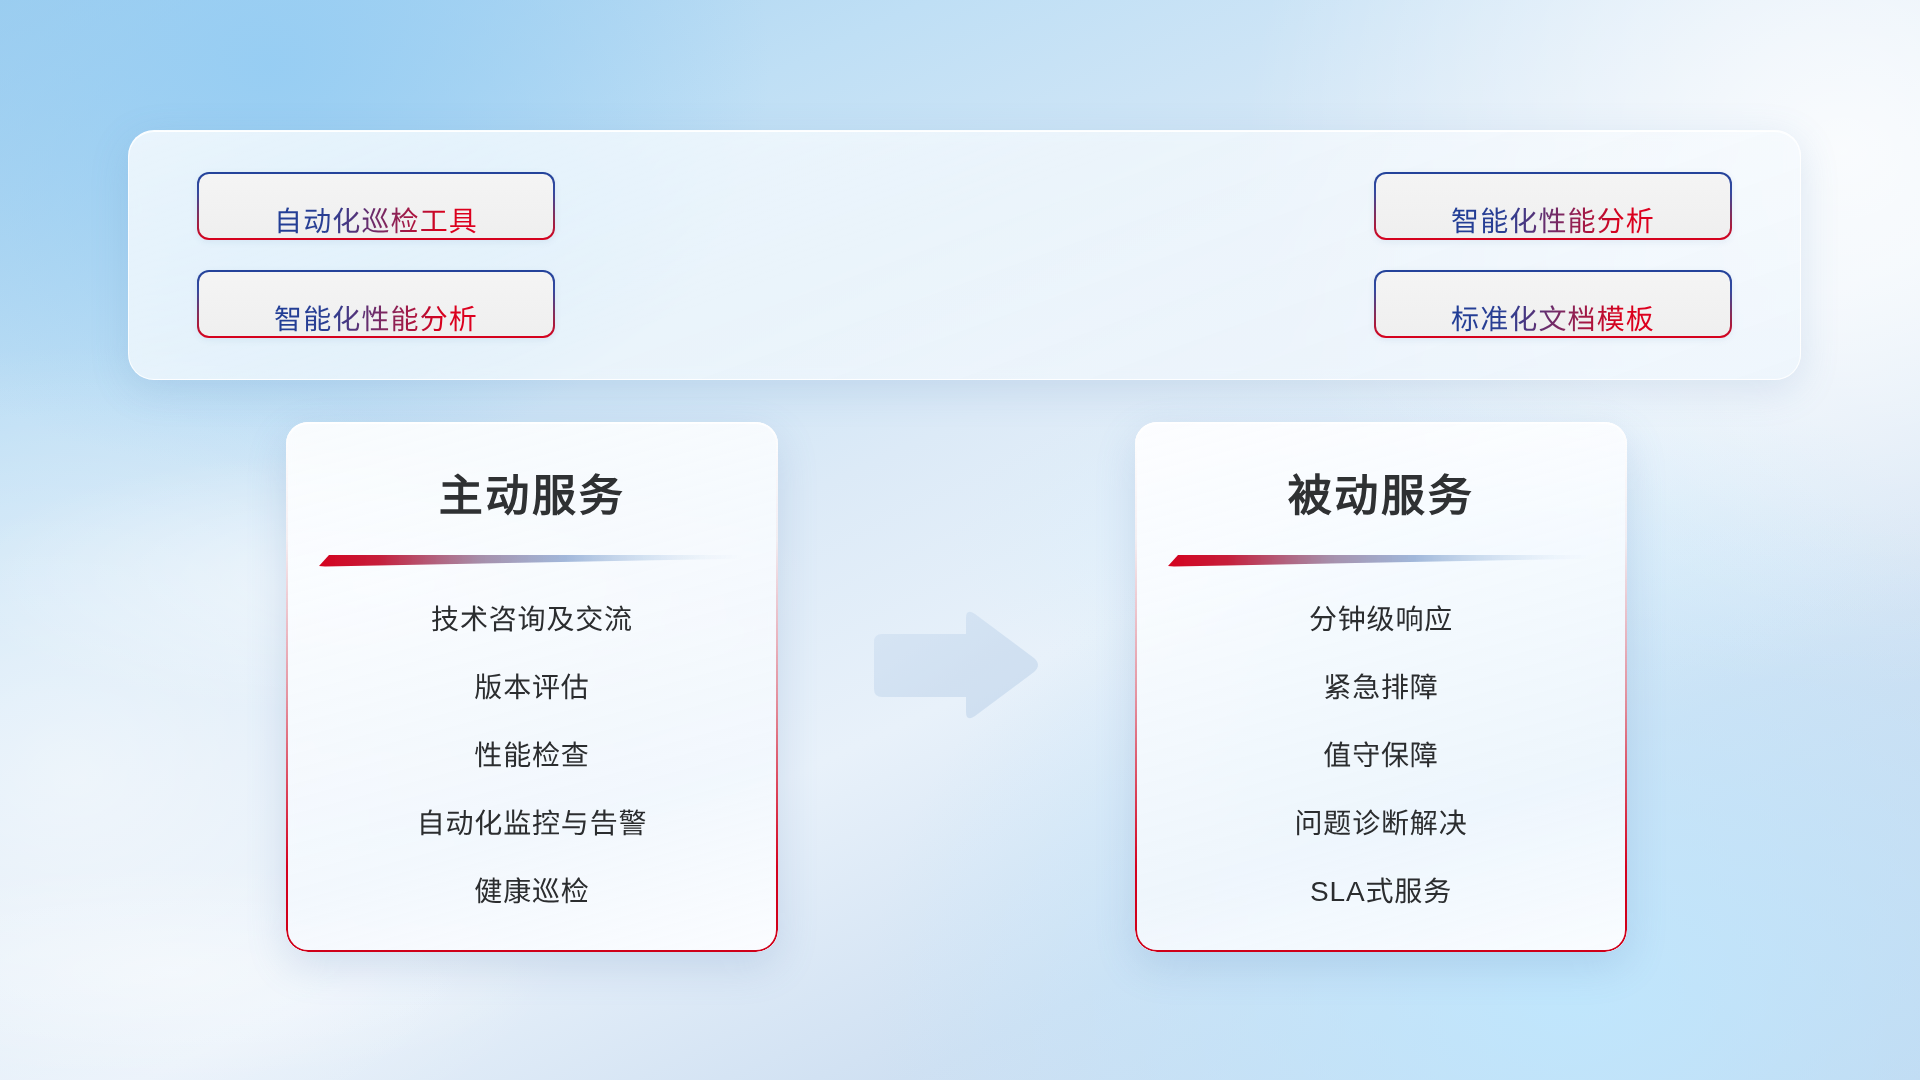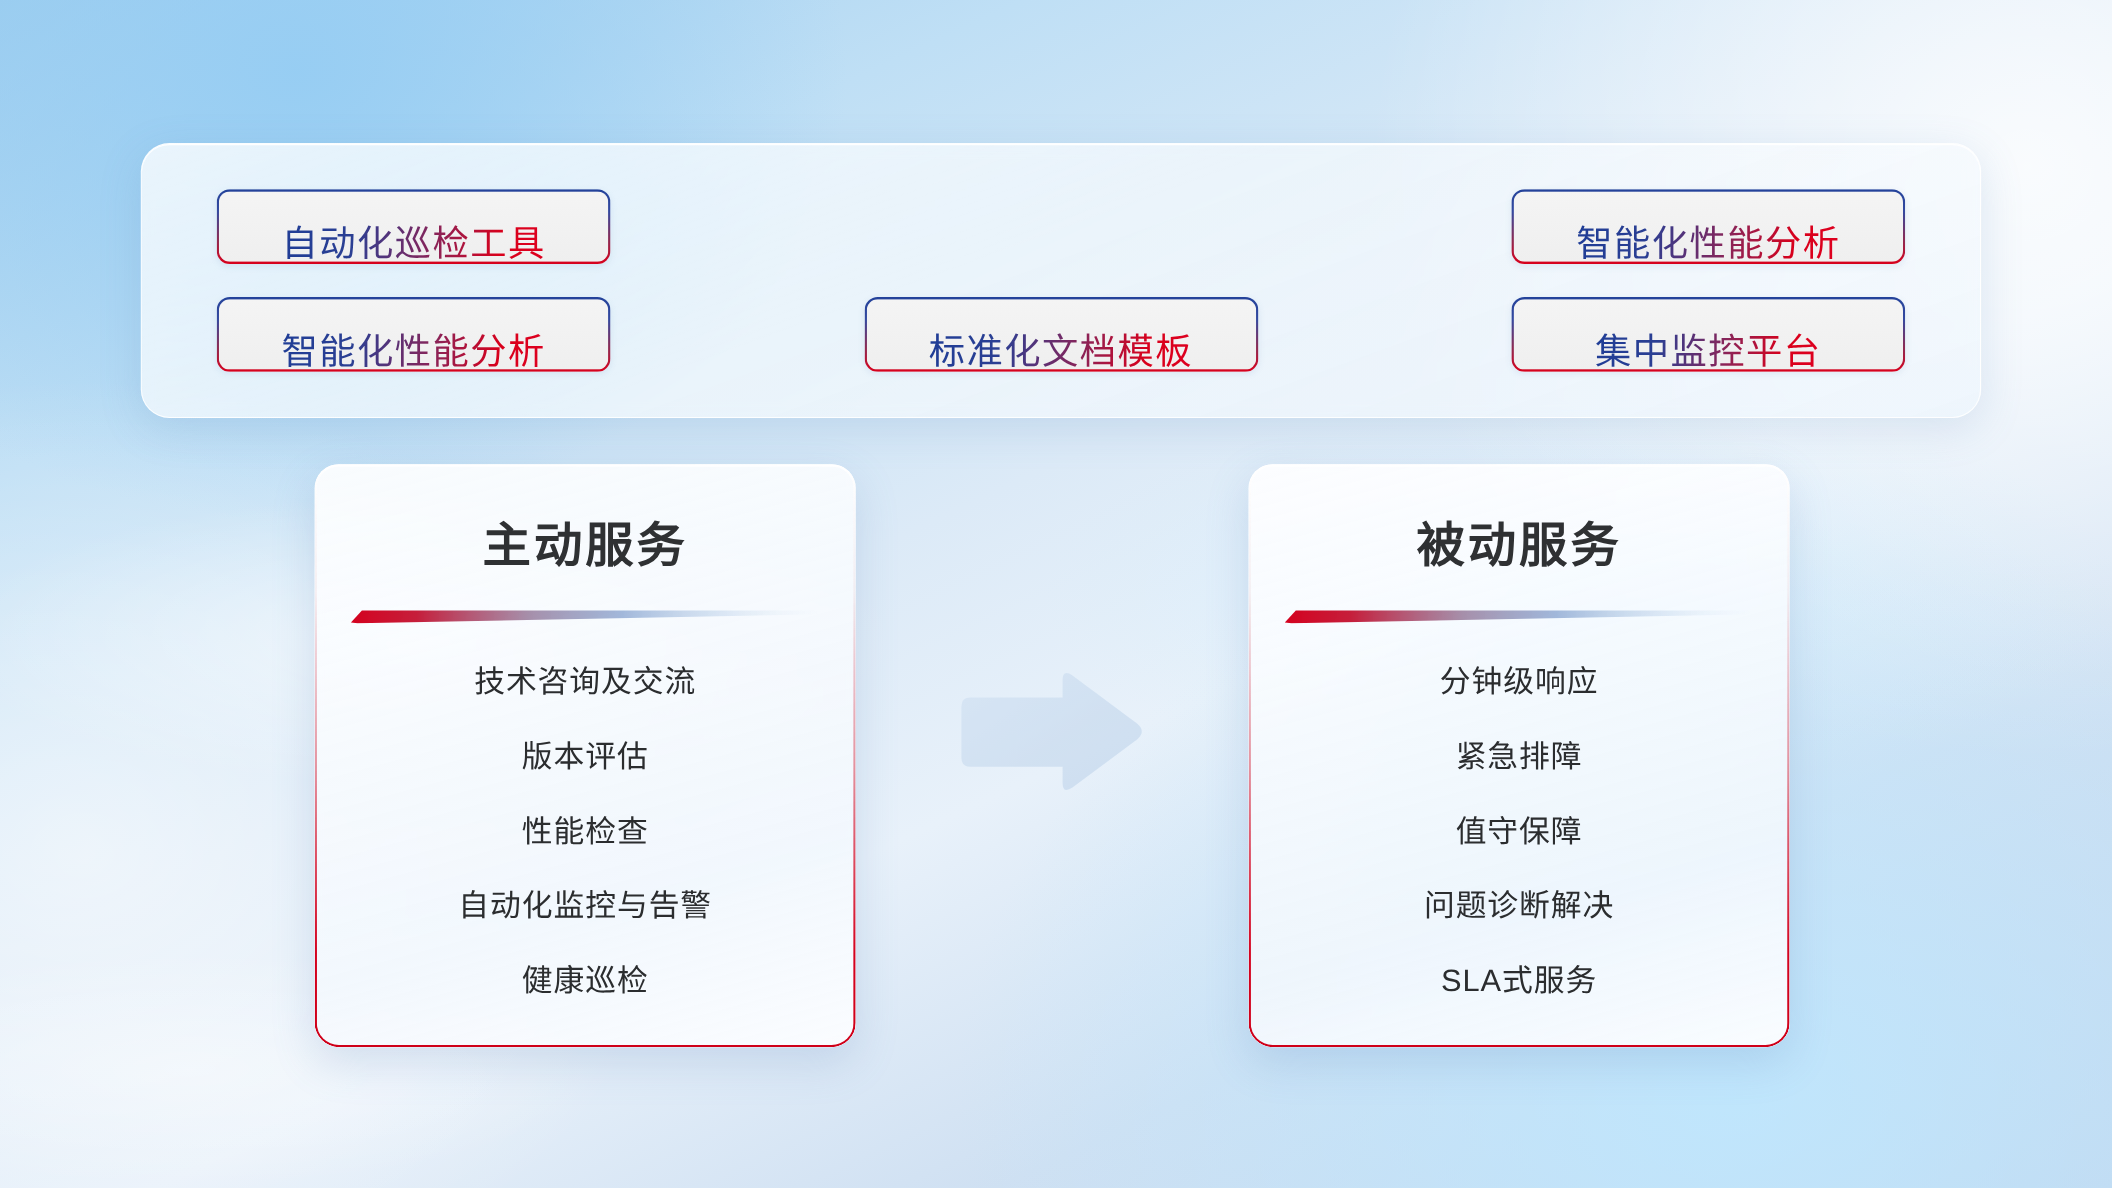--- a/index.html
+++ b/index.html
@@ -62,21 +62,21 @@
   }
   
   .tag{
     border:none;
     background:
       linear-gradient(180deg,#f4f4f4 0%,#efefef 100%) padding-box,
       linear-gradient(180deg,#23429a 0%, #34499f 30%, #8d2a52 68%, #d9001b 100%) border-box;
     border:2px solid transparent;
   }
   .tag-label{
-    font-size:33px; font-weight:500;
+    font-size:28px; font-weight:500;
     letter-spacing:.04em;
     background:linear-gradient(100deg,#1f3d96 0%, #2b3f93 28%, #8b2357 58%, #d9001b 82%, #de0020 100%);
     -webkit-background-clip:text; background-clip:text;
     color:transparent;
     -webkit-text-fill-color:transparent;
     white-space:nowrap;
     margin-top:25px;
   }
 
   
@@ -154,23 +154,20 @@
         <span class="tag-label">智能化性能分析</span>
       </div>
     </div>
 
     <div class="tag-row">
       <div class="tag">
         <span class="tag-label">智能化性能分析</span>
       </div>
       <div class="tag">
         <span class="tag-label">标准化文档模板</span>
-      </div>
-      <div class="tag">
-        <span class="tag-label">集中监控平台</span>
       </div>
     </div>
 
   </section>
 
   <section class="card" id="card-left">
     <h2 class="card-title">主动服务</h2>
 
     <div class="divider">
       <svg viewBox="0 0 426 13" preserveAspectRatio="none" aria-hidden="true">

